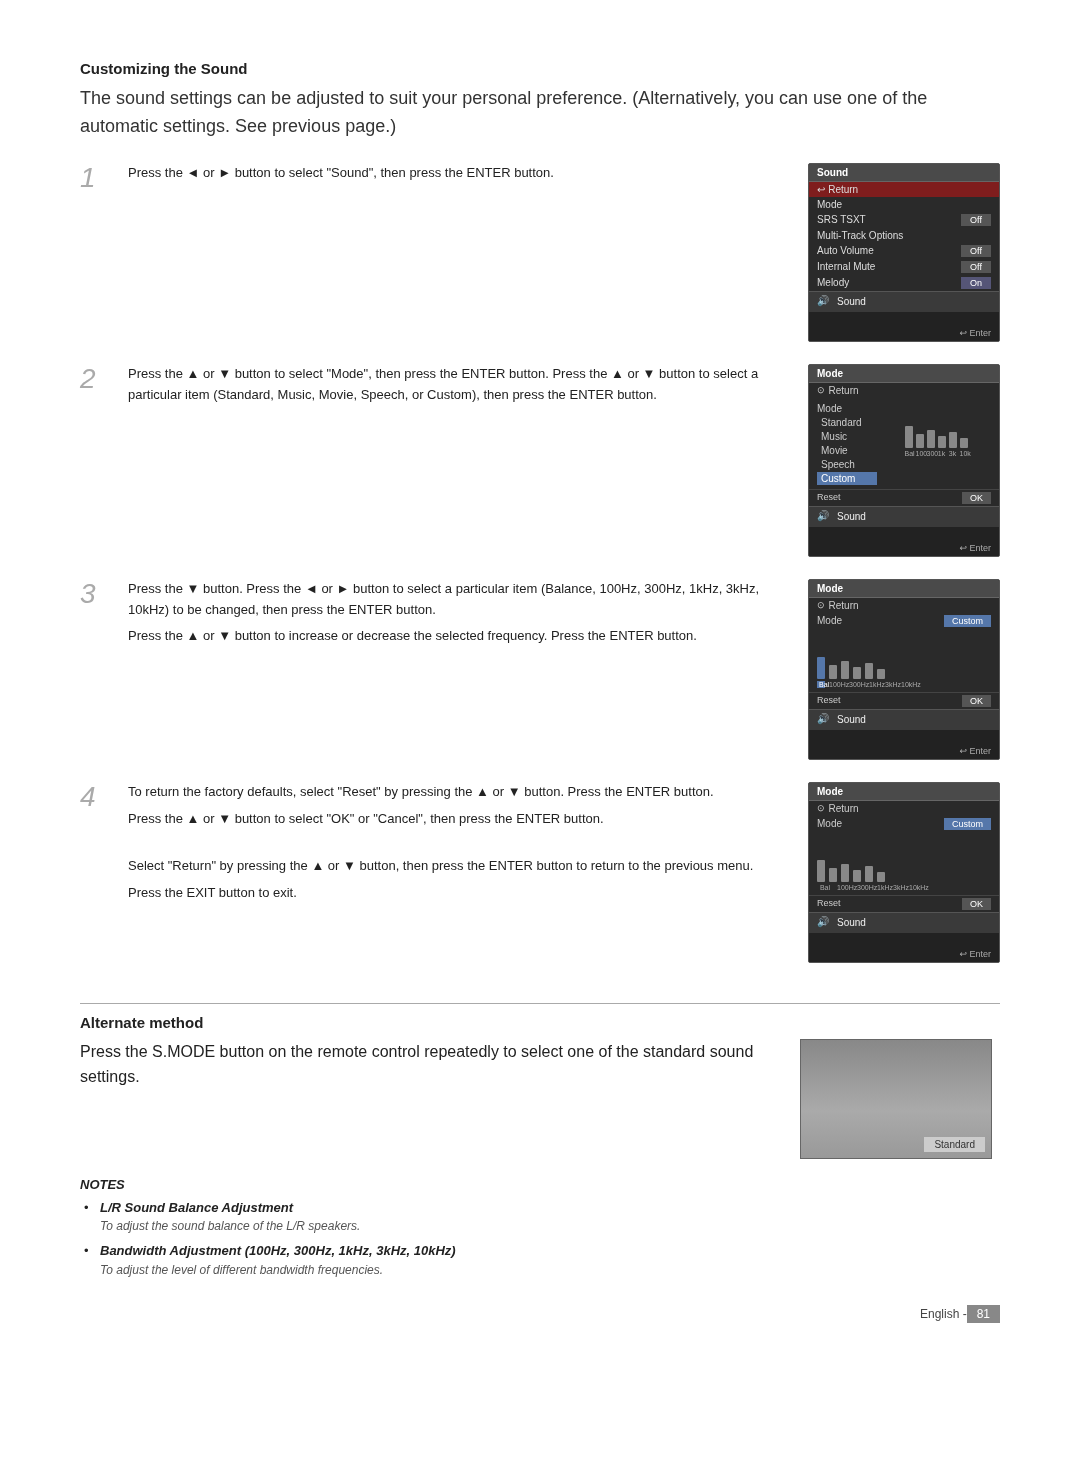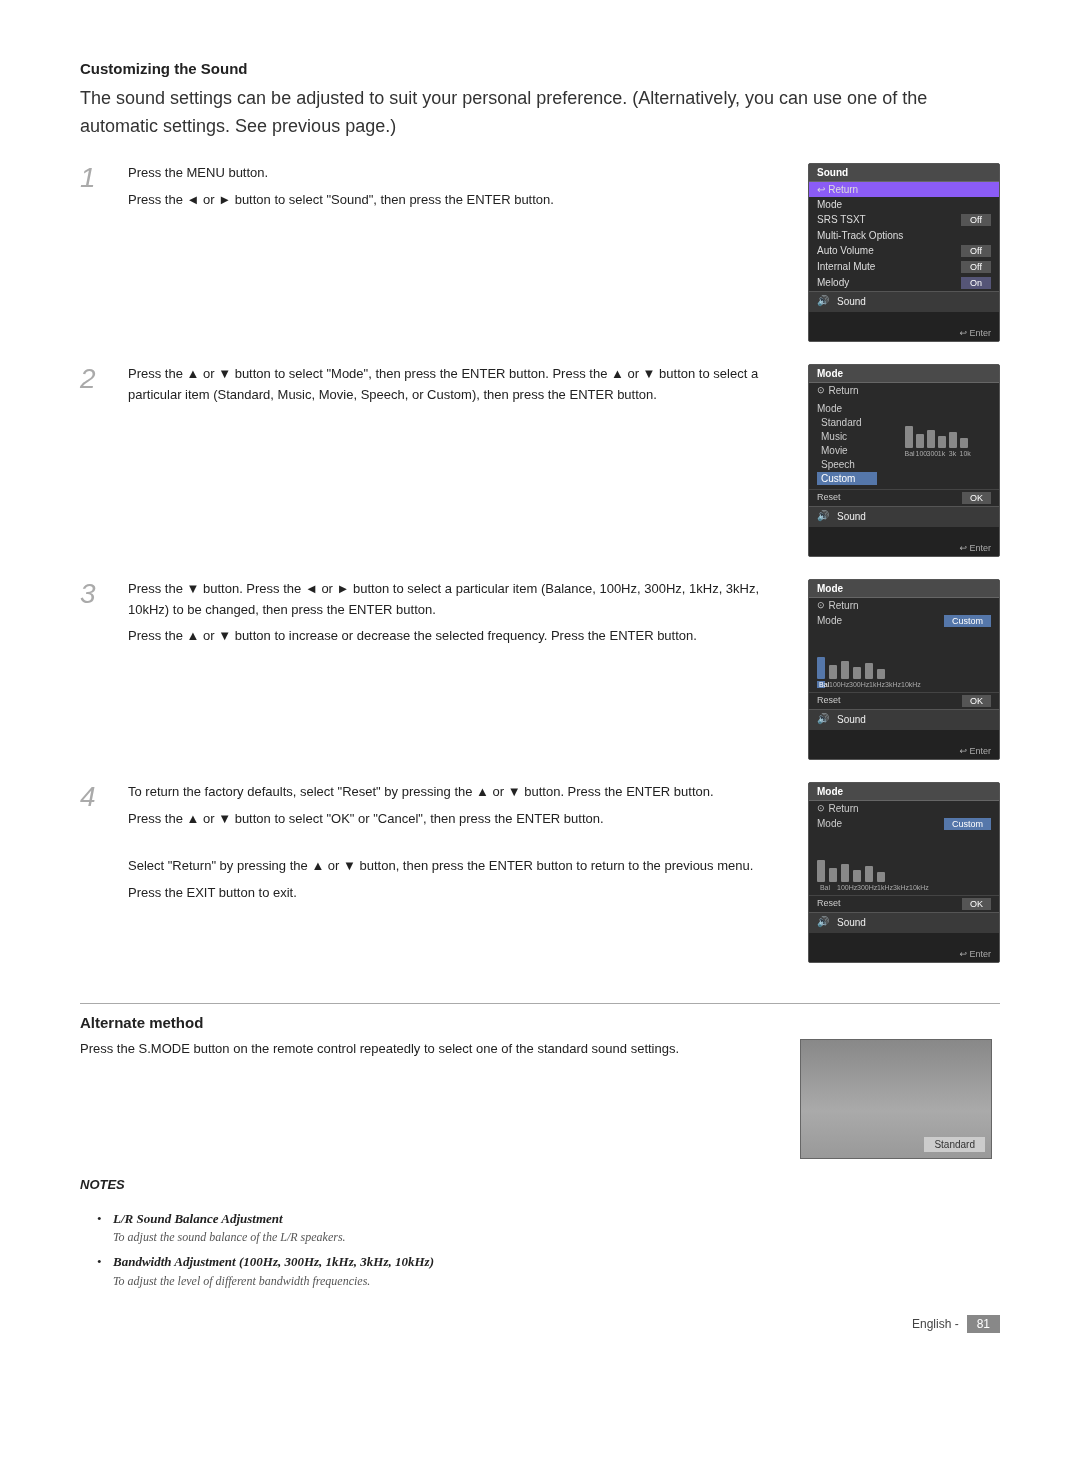--- a/index.html
+++ b/index.html
@@ -108,21 +108,21 @@
 
     .tv-menu-item {
       display: flex;
       flex-direction: row;
       align-items: center;
       padding: 2px 8px;
       justify-content: space-between;
     }
 
     .tv-menu-item.highlighted {
-      background: #8b5cf6;
+      background: #7f1d1d;
       color: #fff;
     }
 
     .tv-menu-item .item-label {
       color: #ddd;
       font-size: 10px;
     }
 
     .tv-menu-item .item-value {
       background: #555;
@@ -291,21 +291,21 @@
     .alt-method-row {
       display: flex;
       flex-direction: row;
       align-items: flex-start;
       gap: 0;
     }
 
     .alt-method-text {
       flex: 1;
       padding-right: 20px;
-      font-size: 13px;
+      font-size: 16px;
       line-height: 1.6;
     }
 
     .alt-screenshot {
       width: 200px;
       min-width: 200px;
     }
 
     
     .notes-section {
@@ -315,22 +315,21 @@
     .notes-title {
       font-size: 13px;
       font-weight: bold;
       font-style: italic;
       margin-bottom: 6px;
     }
 
     .notes-list {
       list-style: none;
       padding: 0;
-      margin: 17px;
-      font-family: Liberation Serif, serif;
+      margin: 4px;
     }
 
     .notes-list li {
       margin-bottom: 6px;
       font-size: 13px;
       line-height: 1.5;
       padding-left: 16px;
       position: relative;
     }
 
@@ -351,22 +350,21 @@
       display: block;
       font-size: 12px;
     }
 
     
     .page-footer {
       display: flex;
       flex-direction: row;
       justify-content: flex-end;
       align-items: center;
-      margin-top: 8px;
-      gap: 8px;
+      margin-top: 20px;
     }
 
     .page-footer-lang {
       font-size: 12px;
       color: #444;
     }
 
     .page-footer-num {
       background: #888;
       color: #fff;
@@ -426,21 +424,20 @@
 <div class="page-content">
 
   <div class="section-title">Customizing the Sound</div>
   <div class="section-intro">The sound settings can be adjusted to suit your personal preference. (Alternatively, you can use one of the automatic settings. See previous page.)</div>
 
   <div class="steps-area">
 
     <div class="step-row">
       <div class="step-number">1</div>
       <div class="step-text">
-        <p>Press the MENU button.</p>
         <p>Press the ◄ or ► button to select "Sound", then press the ENTER button.</p>
       </div>
       <div class="step-screenshot">
 
         <div class="tv-menu">
           <div class="tv-menu-title">Sound</div>
           <div class="tv-menu-item highlighted">
             <span class="item-label">↩ Return</span>
           </div>
           <div class="tv-menu-item">

